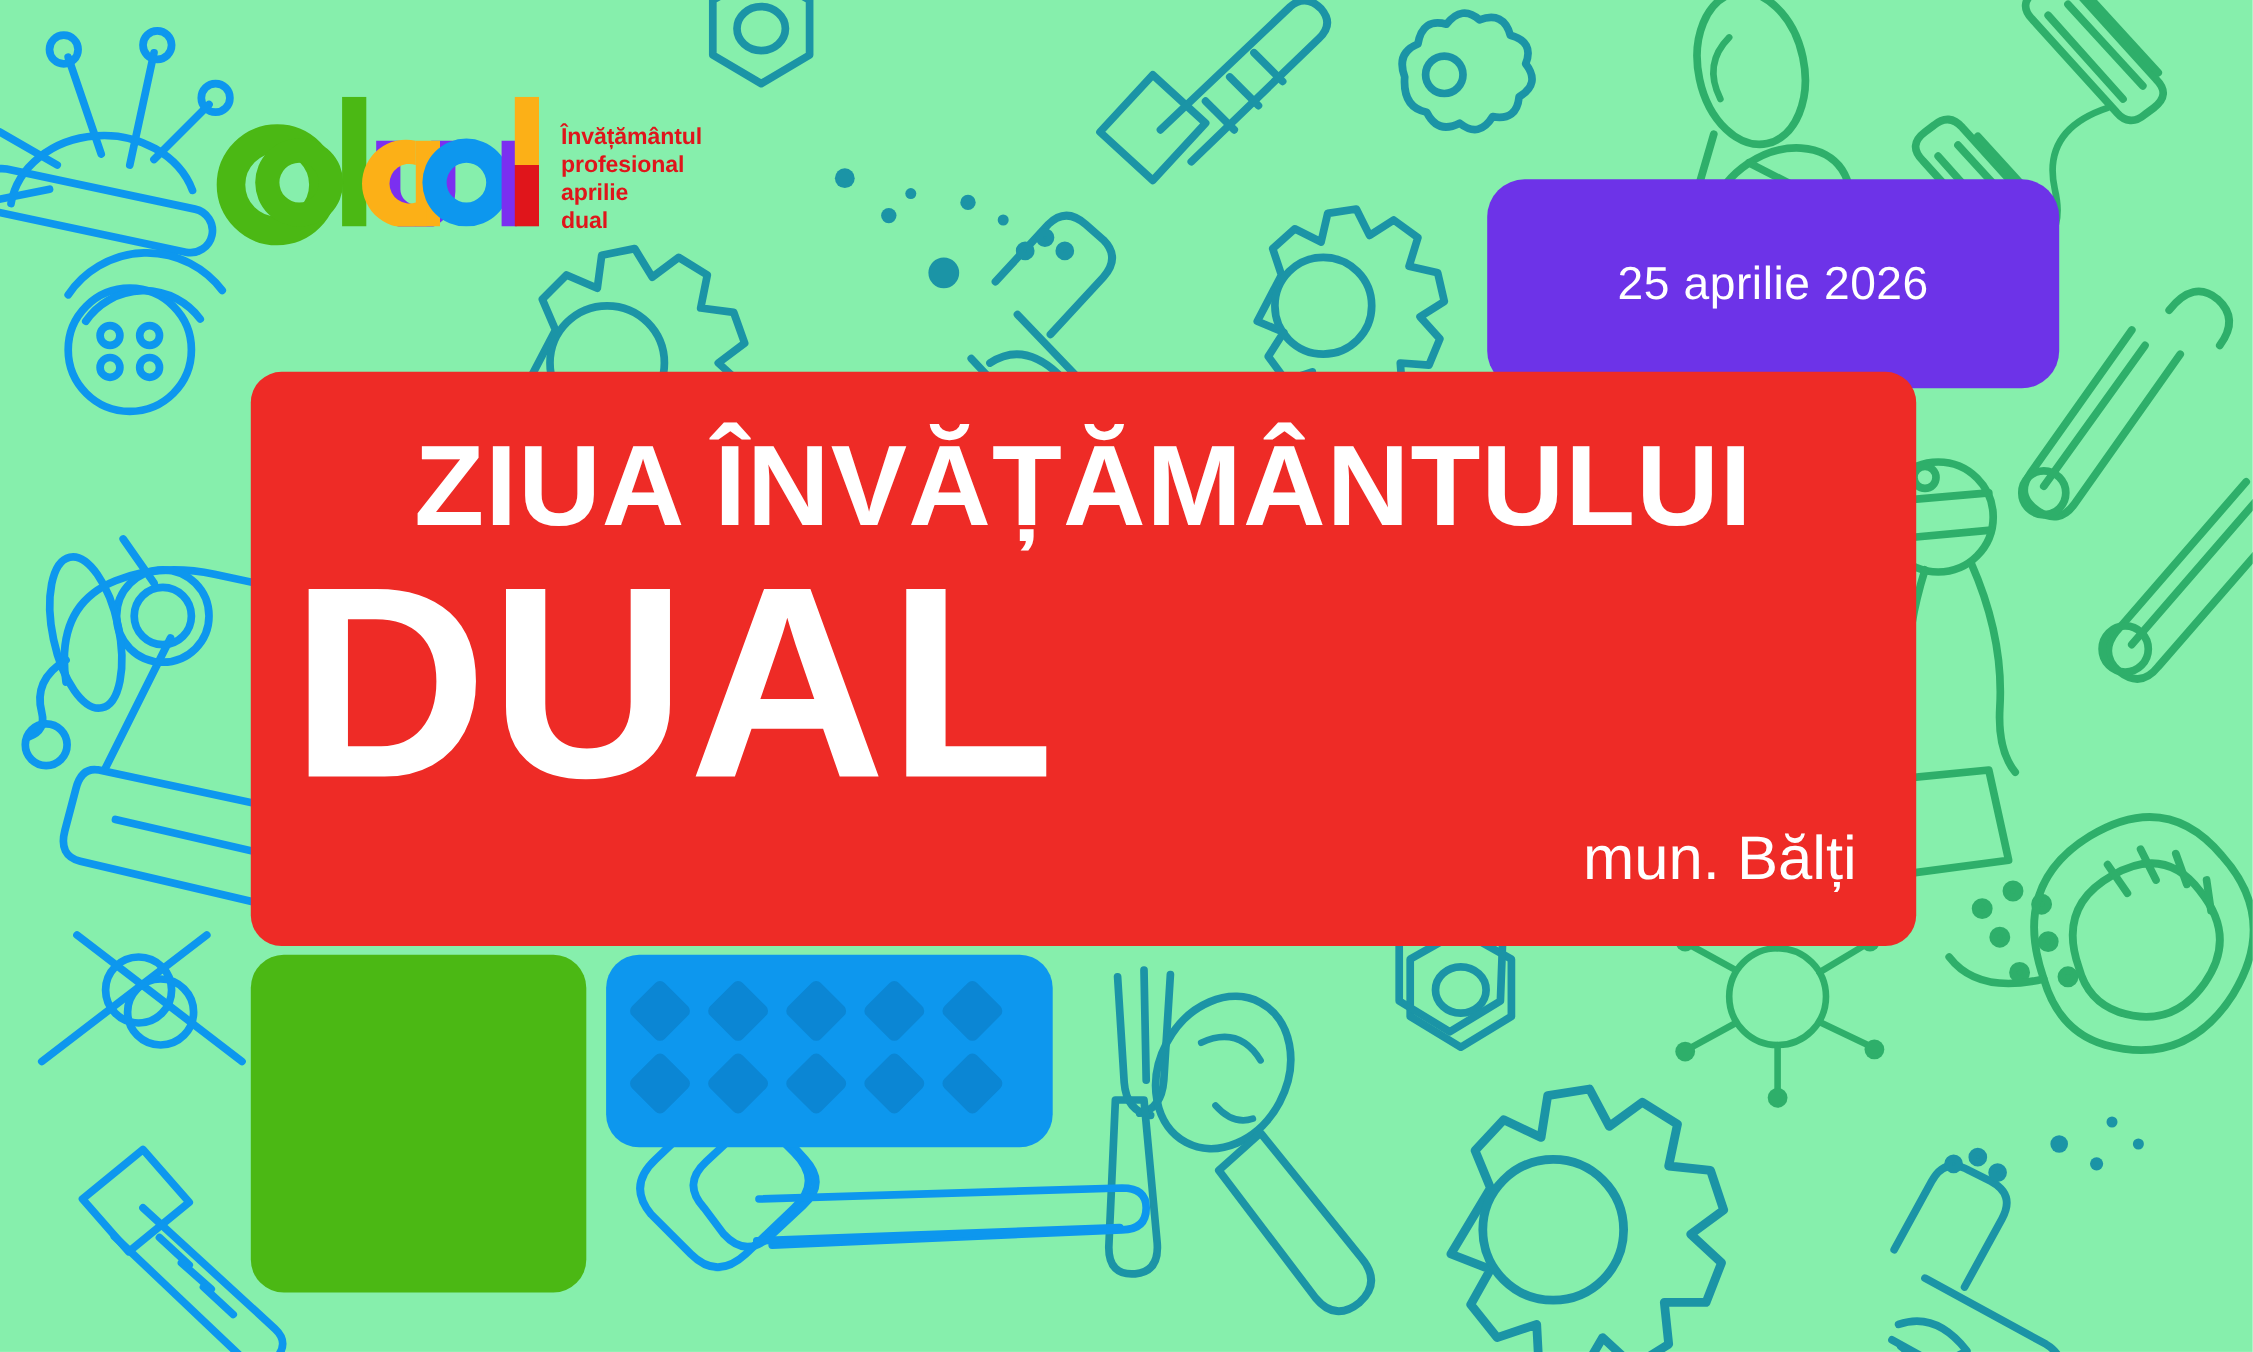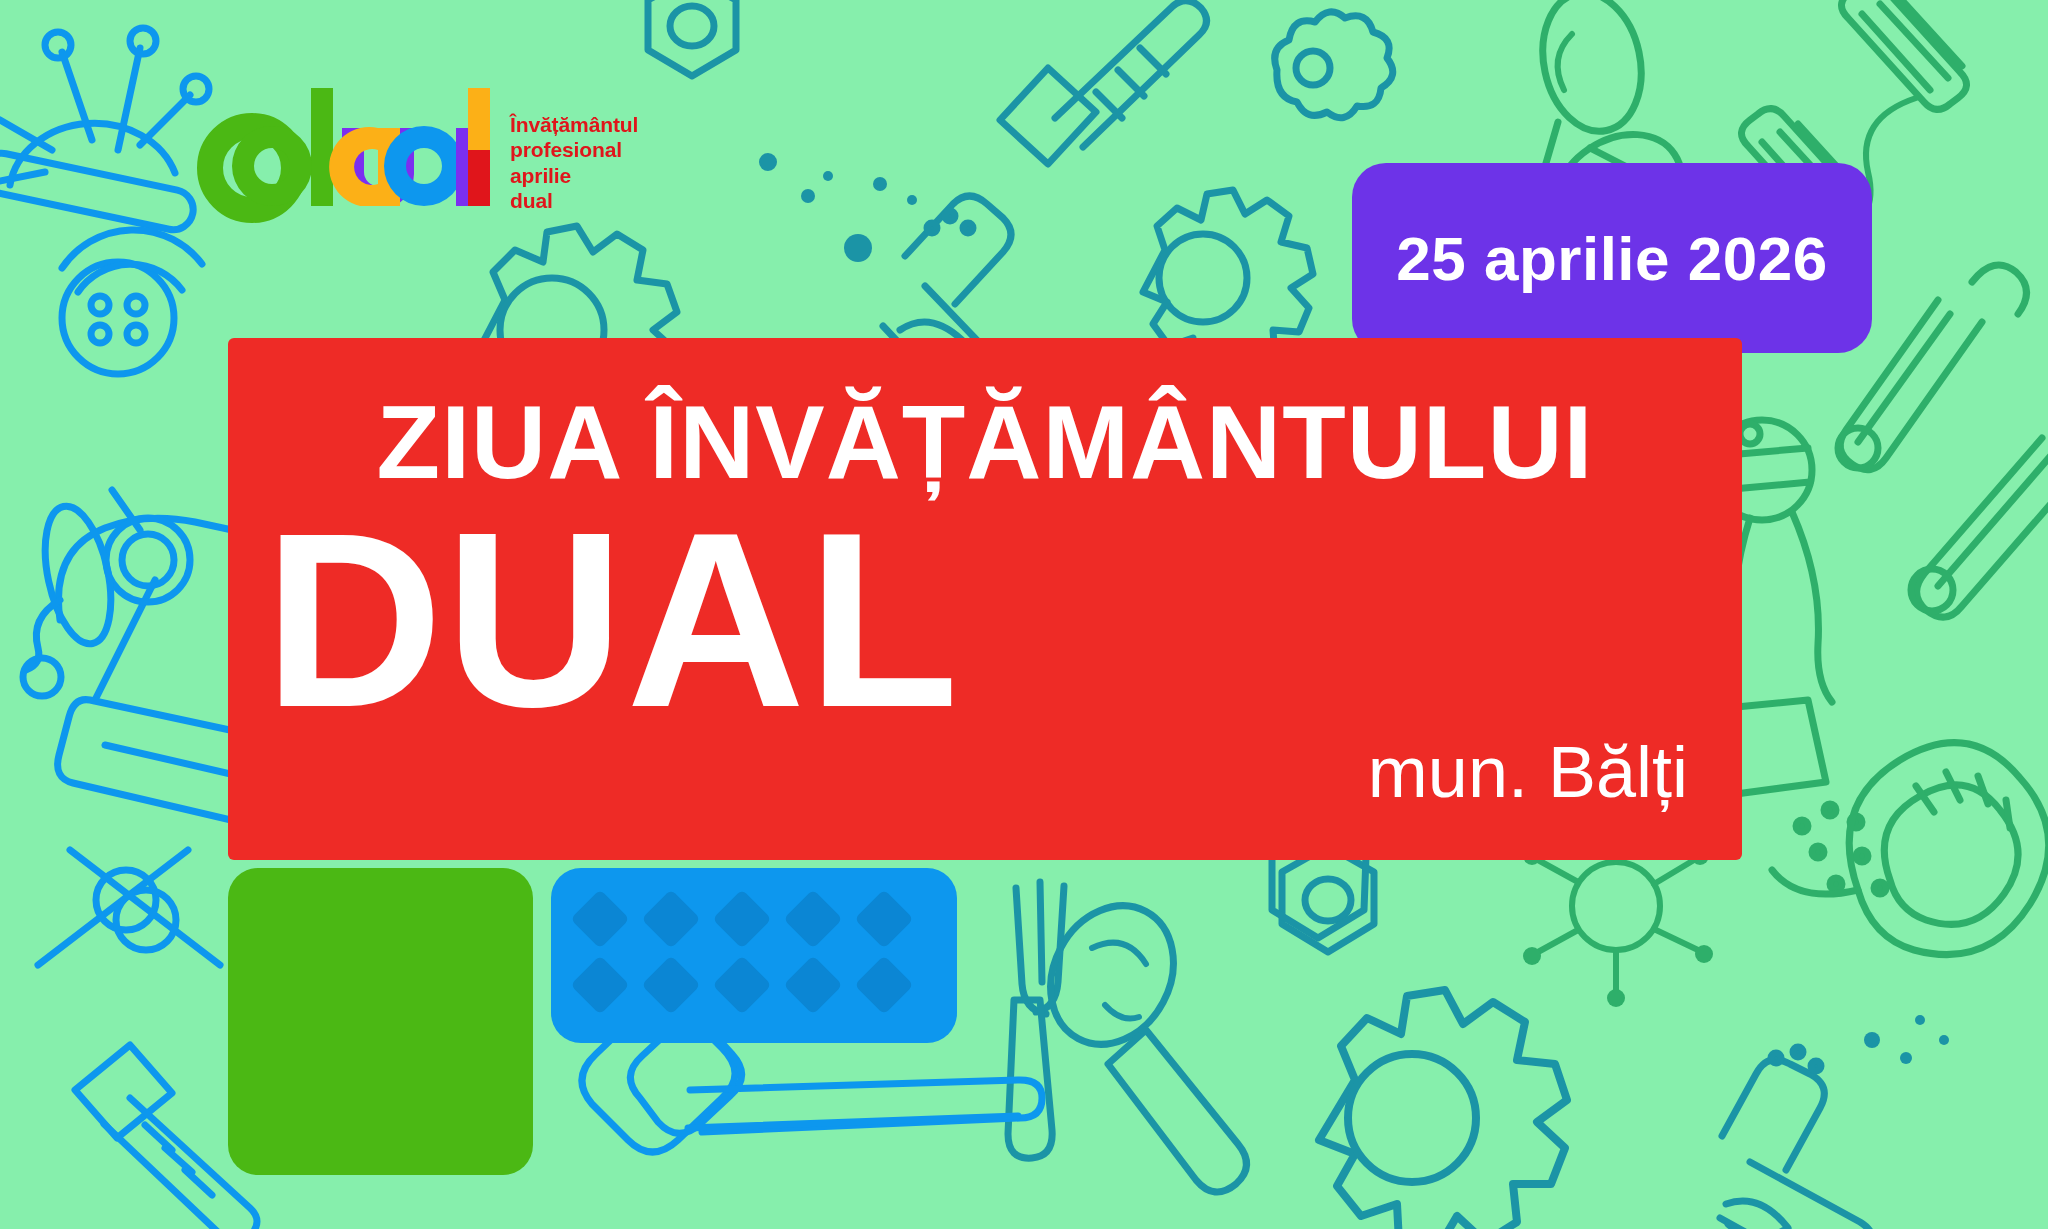--- a/index.html
+++ b/index.html
@@ -57,34 +57,34 @@
     height: 190px;
     background: #6d33e8;
     border-radius: 34px;
     z-index: 6;
     display: flex;
     align-items: center;
     justify-content: center;
   }
   #date-badge-text {
     color: #ffffff;
-    font-size: 62px;
-    font-weight: bold;
+    font-size: 42px;
+    font-weight: normal;
     letter-spacing: 0.5px;
     white-space: nowrap;
   }
   
   #headline-panel {
     position: absolute;
     left: 228px;
     top: 338px;
     width: 1514px;
     height: 522px;
     background: #ee2b26;
-    border-radius: 6px;
+    border-radius: 28px;
     z-index: 7;
   }
   #headline-line1 {
     position: absolute;
     left: 0;
     right: 0;
     top: 52px;
     text-align: center;
     color: #ffffff;
     font-size: 104px;
@@ -102,21 +102,21 @@
     font-weight: bold;
     letter-spacing: 2px;
     line-height: 1;
     white-space: nowrap;
   }
   #headline-location {
     position: absolute;
     right: 54px;
     bottom: 52px;
     color: #ffffff;
-    font-size: 72px;
+    font-size: 56px;
     font-weight: normal;
     line-height: 1;
     white-space: nowrap;
   }
   
   #green-block {
     position: absolute;
     left: 228px;
     top: 868px;
     width: 305px;

